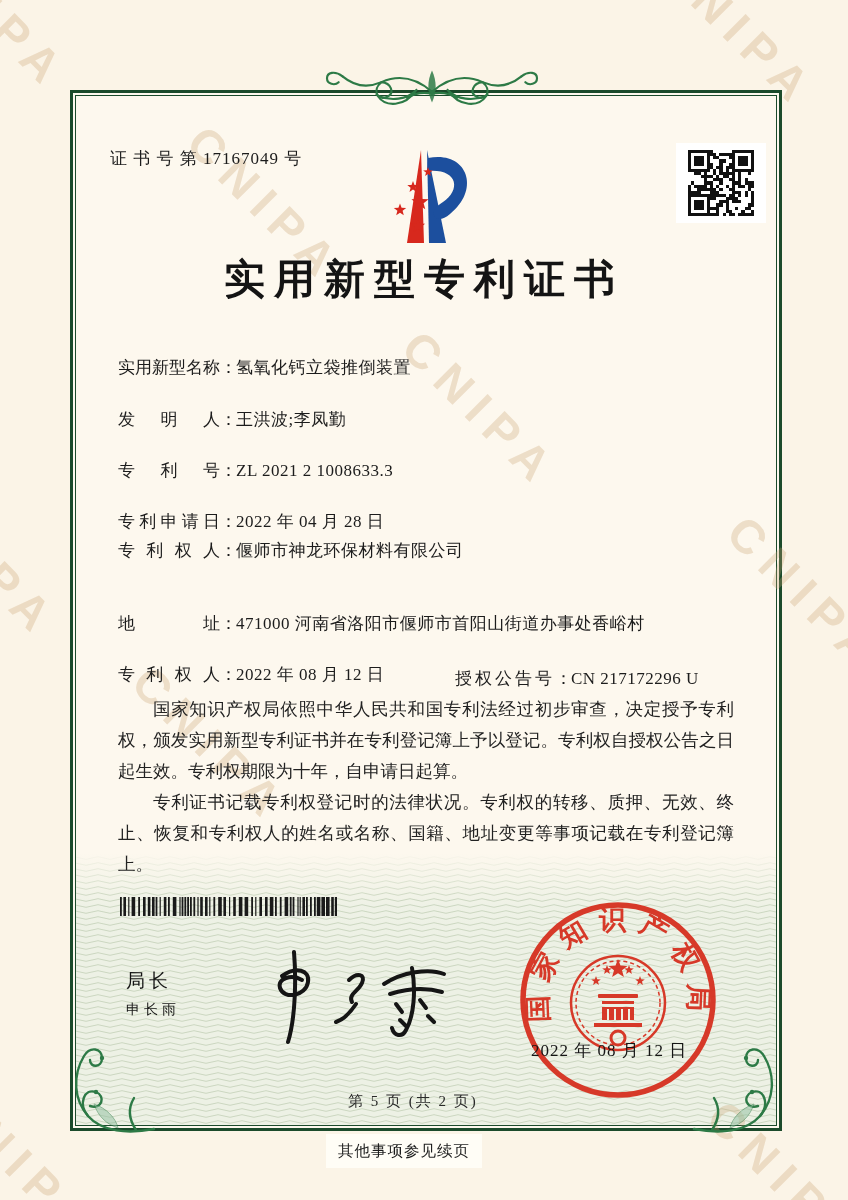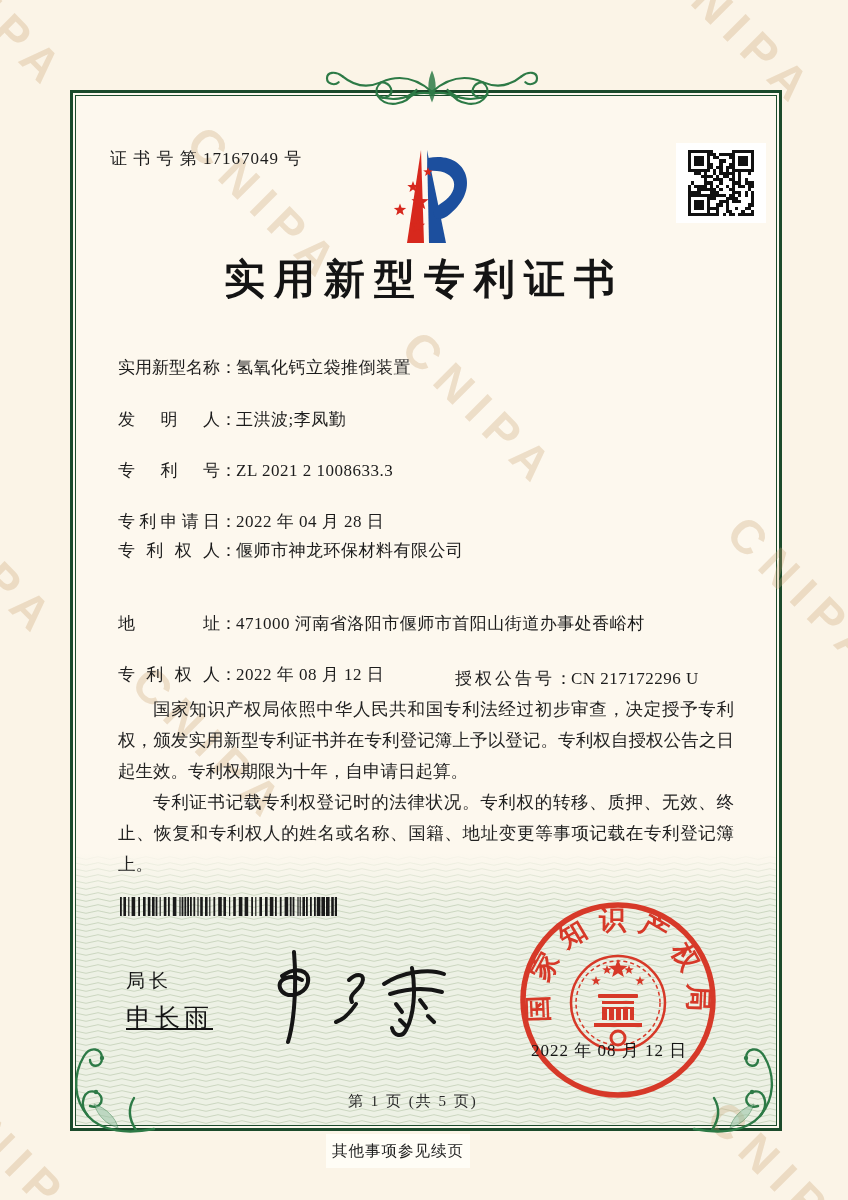--- a/index.html
+++ b/index.html
@@ -32,27 +32,27 @@
   .g2label{letter-spacing:3px;}
   .body-text{left:118px;top:694px;width:616px;font-size:17.5px;line-height:31px;
              text-align:justify;color:#222;}
   .body-text p{margin:0;text-indent:2em;}
   .qr-box{left:676px;top:143px;width:90px;height:80px;background:#ffffff;
           display:flex;align-items:center;justify-content:center;}
   .qr-box svg{width:66px;height:66px;}
   .barcode{left:120px;top:897px;width:217px;height:19px;}
   .sig-title{left:126px;top:968px;font-family:Liberation Mono, monospace;font-size:19px;
              letter-spacing:4px;color:#141414;}
-  .sig-name{left:126px;top:1001px;font-family:"Liberation Sans",sans-serif;font-size:25px;
-            letter-spacing:4px;color:#141414;text-decoration:underline;}
+  .sig-name{left:126px;top:1001px;font-family:"Liberation Sans",sans-serif;font-size:14px;
+            letter-spacing:4px;color:#141414;}
   .sig-hand{left:244px;top:942px;}
   .seal{left:517px;top:899px;z-index:3;opacity:.95;}
   .seal-date{left:531px;top:1039px;font-size:17px;letter-spacing:1px;color:#151515;z-index:4;}
   .page-num{left:348px;top:1092px;font-size:15px;letter-spacing:2px;color:#2a2a2a;}
-  .cont-box{left:326px;top:1134px;width:144px;height:34px;background:#fffdf6;
+  .cont-box{left:326px;top:1134px;width:156px;height:34px;background:#fffdf6;
             text-align:center;line-height:34px;font-size:15.5px;letter-spacing:1px;z-index:3;}
 </style>
 </head>
 <body>
 
 <div class="page">
 
   <div class="frame">
     <div class="frame-inner">
       <div class="wave-band">
@@ -460,16 +460,16 @@
       <rect x="90" y="110" width="2" height="11" fill="#eef1e4"></rect>
       <rect x="97" y="110" width="2" height="11" fill="#eef1e4"></rect>
       <rect x="104" y="110" width="2" height="11" fill="#eef1e4"></rect>
       <rect x="111" y="110" width="2" height="11" fill="#eef1e4"></rect>
       <rect x="77" y="124" width="48" height="4"></rect>
       <circle cx="101" cy="139" r="7" fill="none" stroke="#d6301f" stroke-width="3"></circle>
     </g>
   </svg>
   <div class="abs seal-date">2022 年 08 月 12 日</div>
 
-  <div class="abs page-num">第 1 页 (共 5 页)</div>
+  <div class="abs page-num">第 5 页 (共 2 页)</div>
   <div class="abs cont-box">其他事项参见续页</div>
 
 </div>
 
 </body></html>

